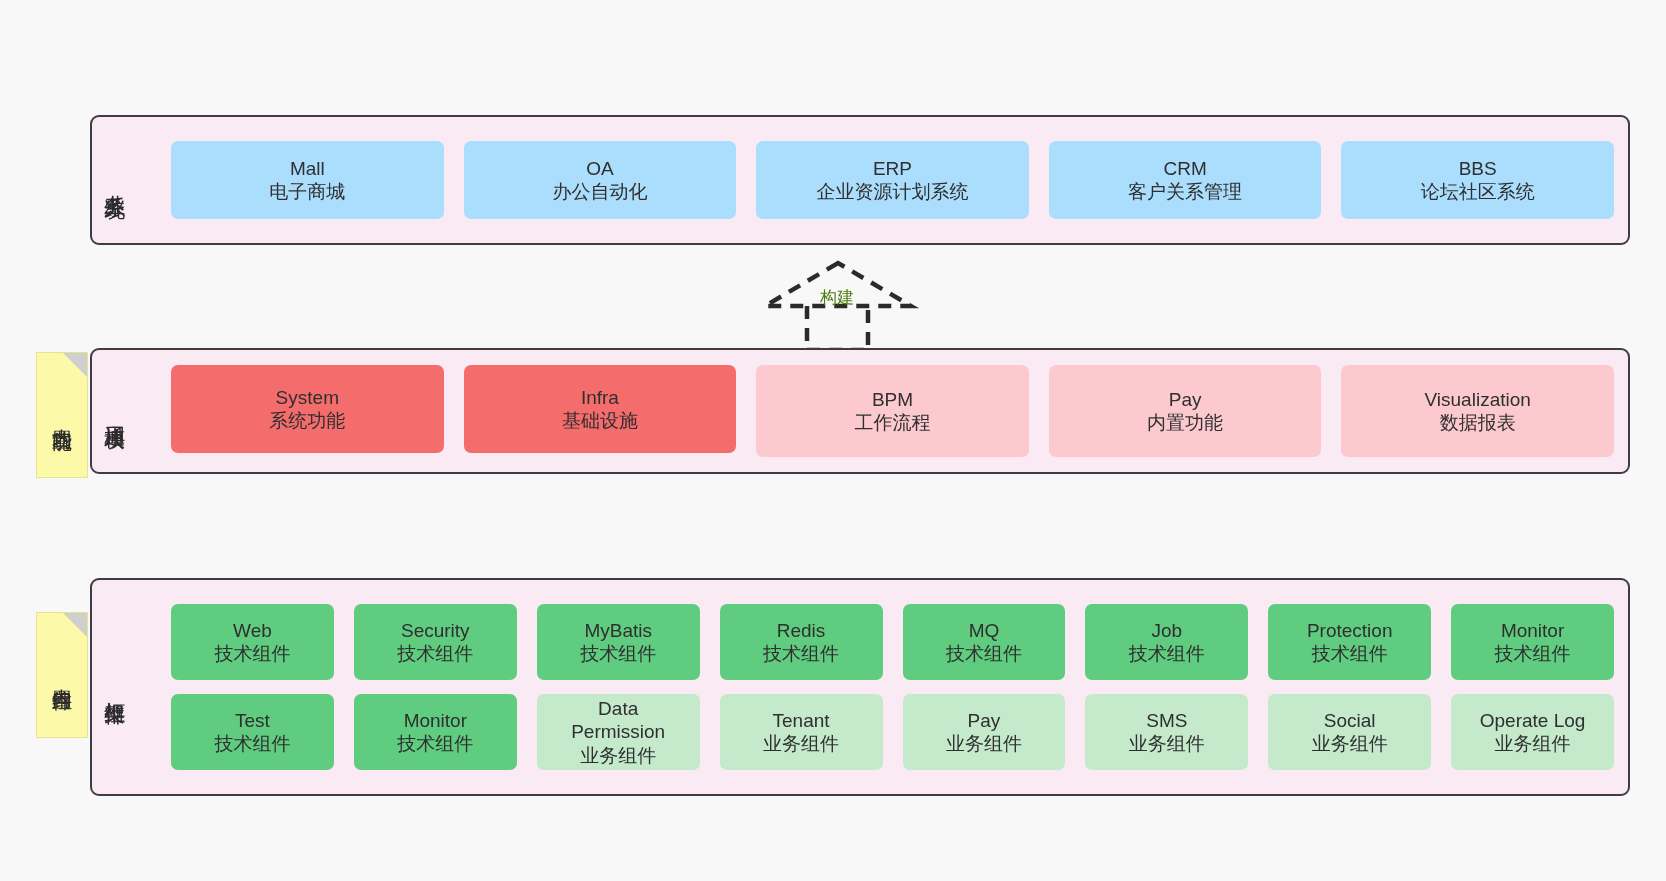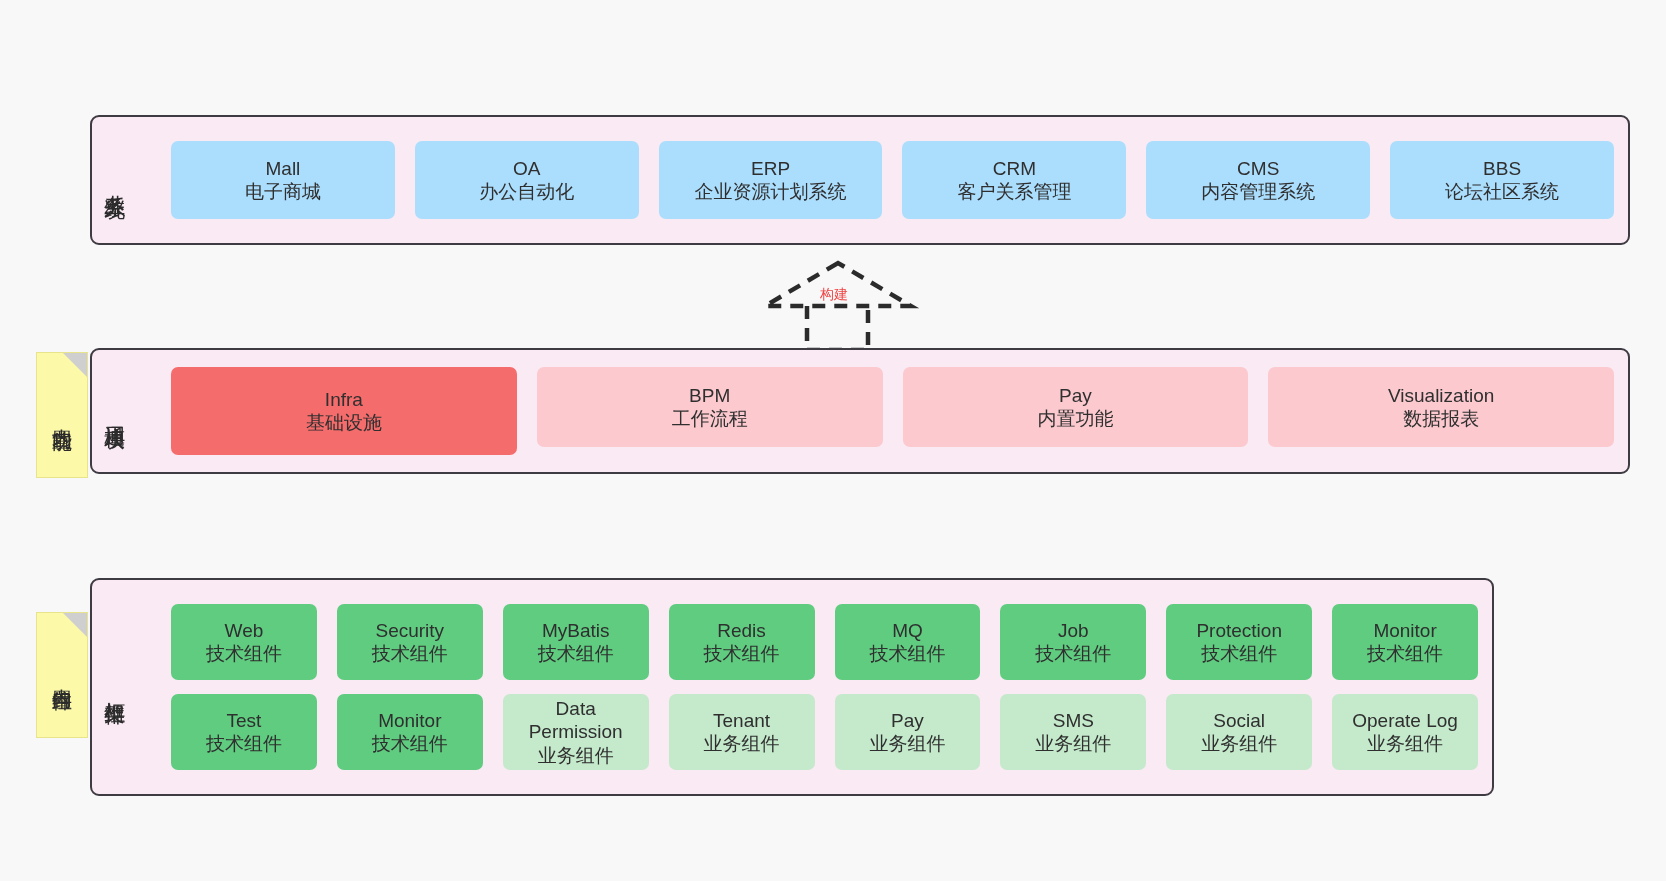--- a/index.html
+++ b/index.html
@@ -79,21 +79,21 @@
     color: #2f2f2f;
     box-sizing: border-box;
     padding: 4px 2px;
     min-width: 0;
   }
   .box .en { white-space: nowrap; }
   .box .cn { white-space: nowrap; }
 
   .box.blue        { background: #abddfd; height: 78px; }
   .box.red         { background: #f56c6c; height: 88px; }
-  .box.pink        { background: #fbc9ce; height: 80px; }
+  .box.pink        { background: #fbc9ce; height: 92px; }
   .box.green       { background: #5fcc80; height: 76px; }
   .box.lightgreen  { background: #c4e9cb; height: 76px; }
 
   
   .note {
     position: absolute;
     width: 52px;
     background: #fcf9a8;
     border: 1px solid #e8e48c;
     box-sizing: border-box;
@@ -119,22 +119,22 @@
     border-left: 24px solid transparent;
   }
 
   
   .connector {
     position: absolute;
     pointer-events: none;
   }
   .connector .clabel {
     position: absolute;
-    font-size: 14px;
-    color: #ef4444;
+    font-size: 17px;
+    color: #4d7c0f;
     background: transparent;
     white-space: nowrap;
     user-select: none;
   }
 </style>
 </head>
 <body>
 
 <div class="canvas">
 
@@ -150,24 +150,20 @@
           <span class="en">OA</span>
           <span class="cn">办公自动化</span>
         </div>
         <div class="box blue">
           <span class="en">ERP</span>
           <span class="cn">企业资源计划系统</span>
         </div>
         <div class="box blue">
           <span class="en">CRM</span>
           <span class="cn">客户关系管理</span>
-        </div>
-        <div class="box blue">
-          <span class="en">CMS</span>
-          <span class="cn">内容管理系统</span>
         </div>
         <div class="box blue">
           <span class="en">BBS</span>
           <span class="cn">论坛社区系统</span>
         </div>
       </div>
     </div>
   </div>
 
   <div class="connector" style="left:750px; top:258px; width:200px; height:100px;">
@@ -182,20 +178,24 @@
   <div class="note" style="left:36px; top:352px; height:126px;">
     <span class="fold"></span>
     <span>内置功能</span>
   </div>
 
   <div class="layer" id="layer-common" style="left:90px; top:348px; width:1540px; height:126px;">
     <div class="layer-title">通用模块</div>
     <div class="layer-body">
       <div class="row">
         <div class="box red">
+          <span class="en">System</span>
+          <span class="cn">系统功能</span>
+        </div>
+        <div class="box red">
           <span class="en">Infra</span>
           <span class="cn">基础设施</span>
         </div>
         <div class="box pink">
           <span class="en">BPM</span>
           <span class="cn">工作流程</span>
         </div>
         <div class="box pink">
           <span class="en">Pay</span>
           <span class="cn">内置功能</span>
@@ -207,21 +207,21 @@
       </div>
     </div>
   </div>
 
 
   <div class="note" style="left:36px; top:612px; height:126px;">
     <span class="fold"></span>
     <span>内置组件</span>
   </div>
 
-  <div class="layer" id="layer-framework" style="left:90px; top:578px; width:1404px; height:218px;">
+  <div class="layer" id="layer-framework" style="left:90px; top:578px; width:1540px; height:218px;">
     <div class="layer-title">框架组件</div>
     <div class="layer-body">
 
       <div class="row">
         <div class="box green">
           <span class="en">Web</span>
           <span class="cn">技术组件</span>
         </div>
         <div class="box green">
           <span class="en">Security</span>

